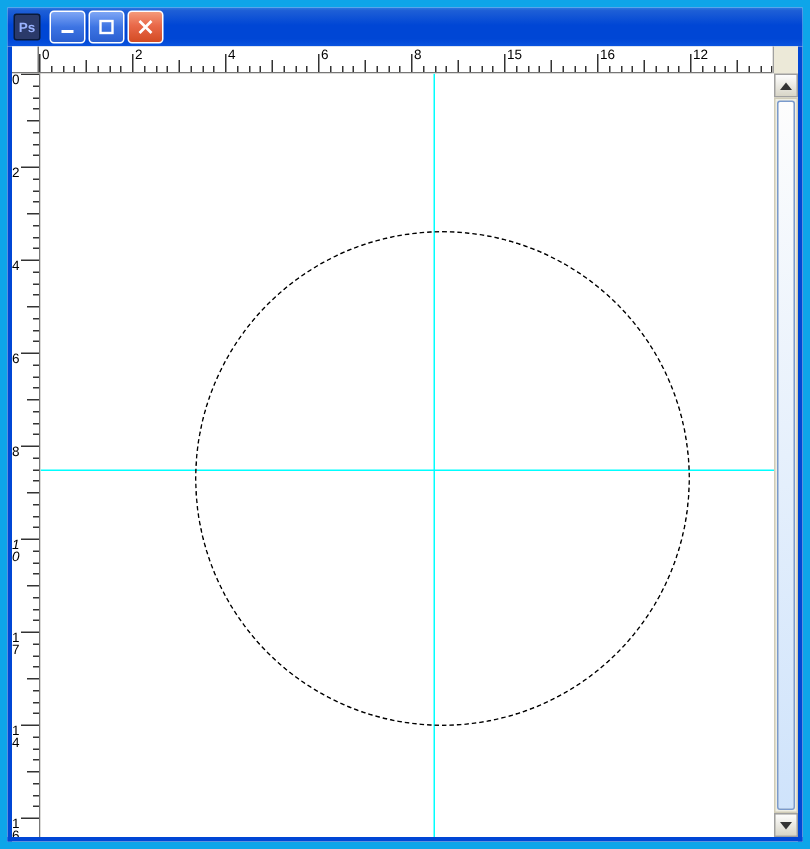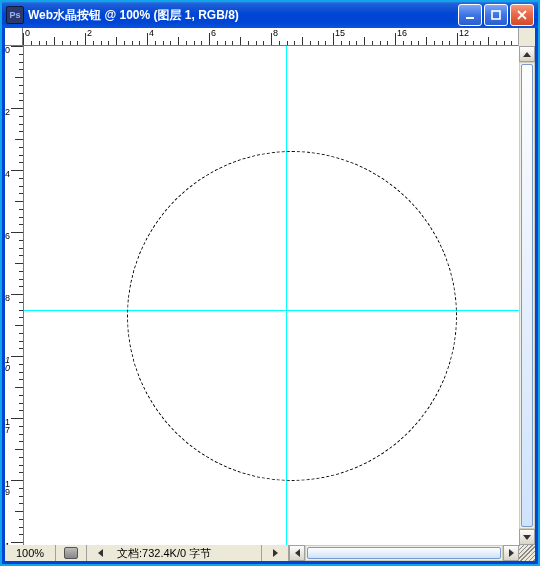--- a/index.html
+++ b/index.html
@@ -1,16 +1,16 @@
 <!DOCTYPE html>
 <html><head>
 <meta charset="utf-8">
 <style>
   html,body{margin:0;padding:0;font-family:"Microsoft Sans Serif",Tahoma,sans-serif;font-size:11px;background:#fff;}
-  .window{width:540px;height:566px;position:relative;border:2px solid #0ea5e9;box-sizing:border-box;background:#fff;display:flex;flex-direction:column;}
+  .window{width:540px;height:566px;position:relative;border:5px solid #0ea5e9;box-sizing:border-box;background:#fff;display:flex;flex-direction:column;}
   
   .titlebar{height:26px;background:linear-gradient(to bottom,#2a7ae2 0%,#1e5fd6 8%,#0046d5 45%,#0046d5 80%,#0a54df 100%);display:flex;align-items:center;color:#fff;font-weight:bold;font-size:12px;padding-left:4px;}
   .titlebar .app-icon{width:16px;height:16px;background:#2b3a6a;border:1px solid #0a1a3a;margin-right:4px;display:flex;align-items:center;justify-content:center;font-size:9px;font-weight:bold;color:#9ab3ff;border-radius:2px;}
   .titlebar .title-text{flex:1;white-space:nowrap;overflow:hidden;}
   .win-buttons{display:flex;margin-right:4px;}
   .win-btn{width:22px;height:20px;margin-left:2px;border:1px solid #fff;border-radius:3px;background:linear-gradient(to bottom,#7ea6f5 0%,#3d74e3 50%,#2a5fd0 100%);display:flex;align-items:center;justify-content:center;}
   .win-btn.close{background:linear-gradient(to bottom,#f49a7a 0%,#e9694a 45%,#d34b23 100%);}
   .win-btn svg{width:12px;height:12px;}
   
   .inner{flex:1;border:3px solid #0046d5;border-top:none;box-sizing:border-box;display:flex;flex-direction:column;background:#ece9d8;}
@@ -51,21 +51,20 @@
   .tri.left{border-right:5px solid #333;border-top:4px solid transparent;border-bottom:4px solid transparent;border-left:none;}
   .resize-grip{width:16px;height:16px;background:repeating-linear-gradient(135deg,#8a8a8a 0 1px,transparent 1px 3px);align-self:flex-end;}
 </style>
 </head>
 <body>
 
 <div class="window">
 
   <div class="titlebar">
     <div class="app-icon">Ps</div>
-    <div class="title-text">Web水晶按钮 @ 100% (图层 1, RGB/8)</div>
     <div class="win-buttons">
       <div class="win-btn">
         <svg viewBox="0 0 12 12">
             <rect x="2" y="8" width="8" height="2" fill="#fff"></rect>
           </svg>
       </div>
       <div class="win-btn">
         <svg viewBox="0 0 12 12">
             <rect x="2" y="2" width="8" height="8" fill="none" stroke="#fff" stroke-width="1.6"></rect>
           </svg>
@@ -222,21 +221,21 @@
 7</div>
           <div class="tick minor" style="top: 379.75px;"></div>
           <div class="tick minor" style="top: 387.5px;"></div>
           <div class="tick minor" style="top: 395.25px;"></div>
           <div class="tick mid" style="top: 403px;"></div>
           <div class="tick minor" style="top: 410.75px;"></div>
           <div class="tick minor" style="top: 418.5px;"></div>
           <div class="tick minor" style="top: 426.25px;"></div>
           <div class="tick major" style="top: 434px;"></div>
           <div class="num" style="top: 434px;">1
-9</div>
+4</div>
           <div class="tick minor" style="top: 441.75px;"></div>
           <div class="tick minor" style="top: 449.5px;"></div>
           <div class="tick minor" style="top: 457.25px;"></div>
           <div class="tick mid" style="top: 465px;"></div>
           <div class="tick minor" style="top: 472.75px;"></div>
           <div class="tick minor" style="top: 480.5px;"></div>
           <div class="tick minor" style="top: 488.25px;"></div>
           <div class="tick major" style="top: 496px;"></div>
           <div class="num" style="top: 496px;">1
 6</div>
@@ -254,38 +253,15 @@
           </div>
         <div class="scroll-track">
           <div class="scroll-thumb" style="left:1px;right:1px;top:1px;bottom:1px;"></div>
         </div>
         <div class="scroll-btn">
             <div class="tri down"></div>
           </div>
       </div>
     </div>
 
-    <div class="hscroll-row">
-      <div class="status-cell zoom-cell">100%</div>
-      <div class="status-cell" style="width:22px;justify-content:center;">
-        <span style="width:12px;height:10px;background:linear-gradient(to bottom,#bbb,#888);border:1px solid #555;border-radius:2px;"></span>
-      </div>
-      <div class="status-cell" style="width:18px;justify-content:center;border-right:none;">
-        <div class="tri left"></div>
-      </div>
-      <div class="status-cell" style="flex:0 0 140px;">文档:732.4K/0 字节</div>
-      <div class="status-cell" style="width:18px;justify-content:center;">
-        <div class="tri right"></div>
-      </div>
-      <div class="scroll-btn">
-          <div class="tri left"></div>
-        </div>
-      <div class="scroll-track" style="flex:1;">
-        <div class="scroll-thumb" style="top:1px;bottom:1px;left:1px;right:1px;"></div>
-      </div>
-      <div class="scroll-btn">
-          <div class="tri right"></div>
-        </div>
-      <div class="resize-grip"></div>
-    </div>
 
   </div>
 </div>
 
 </body></html>

